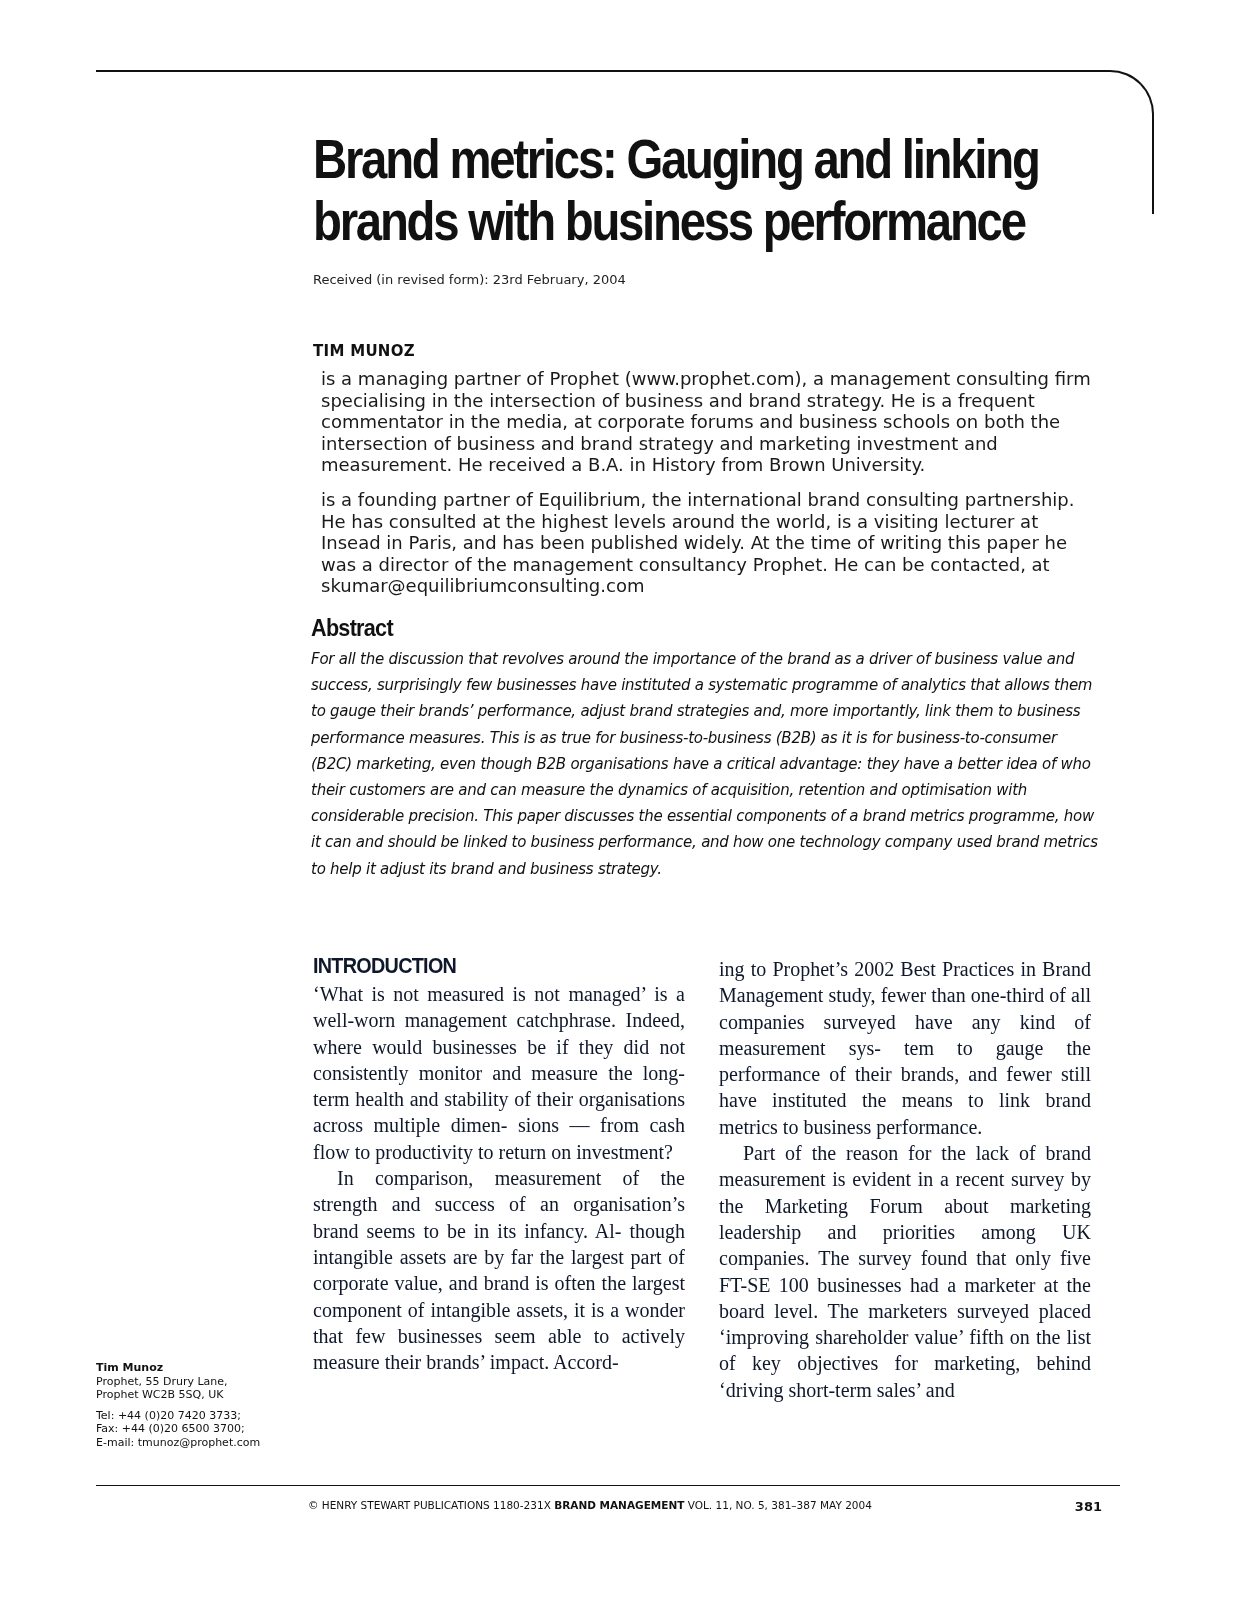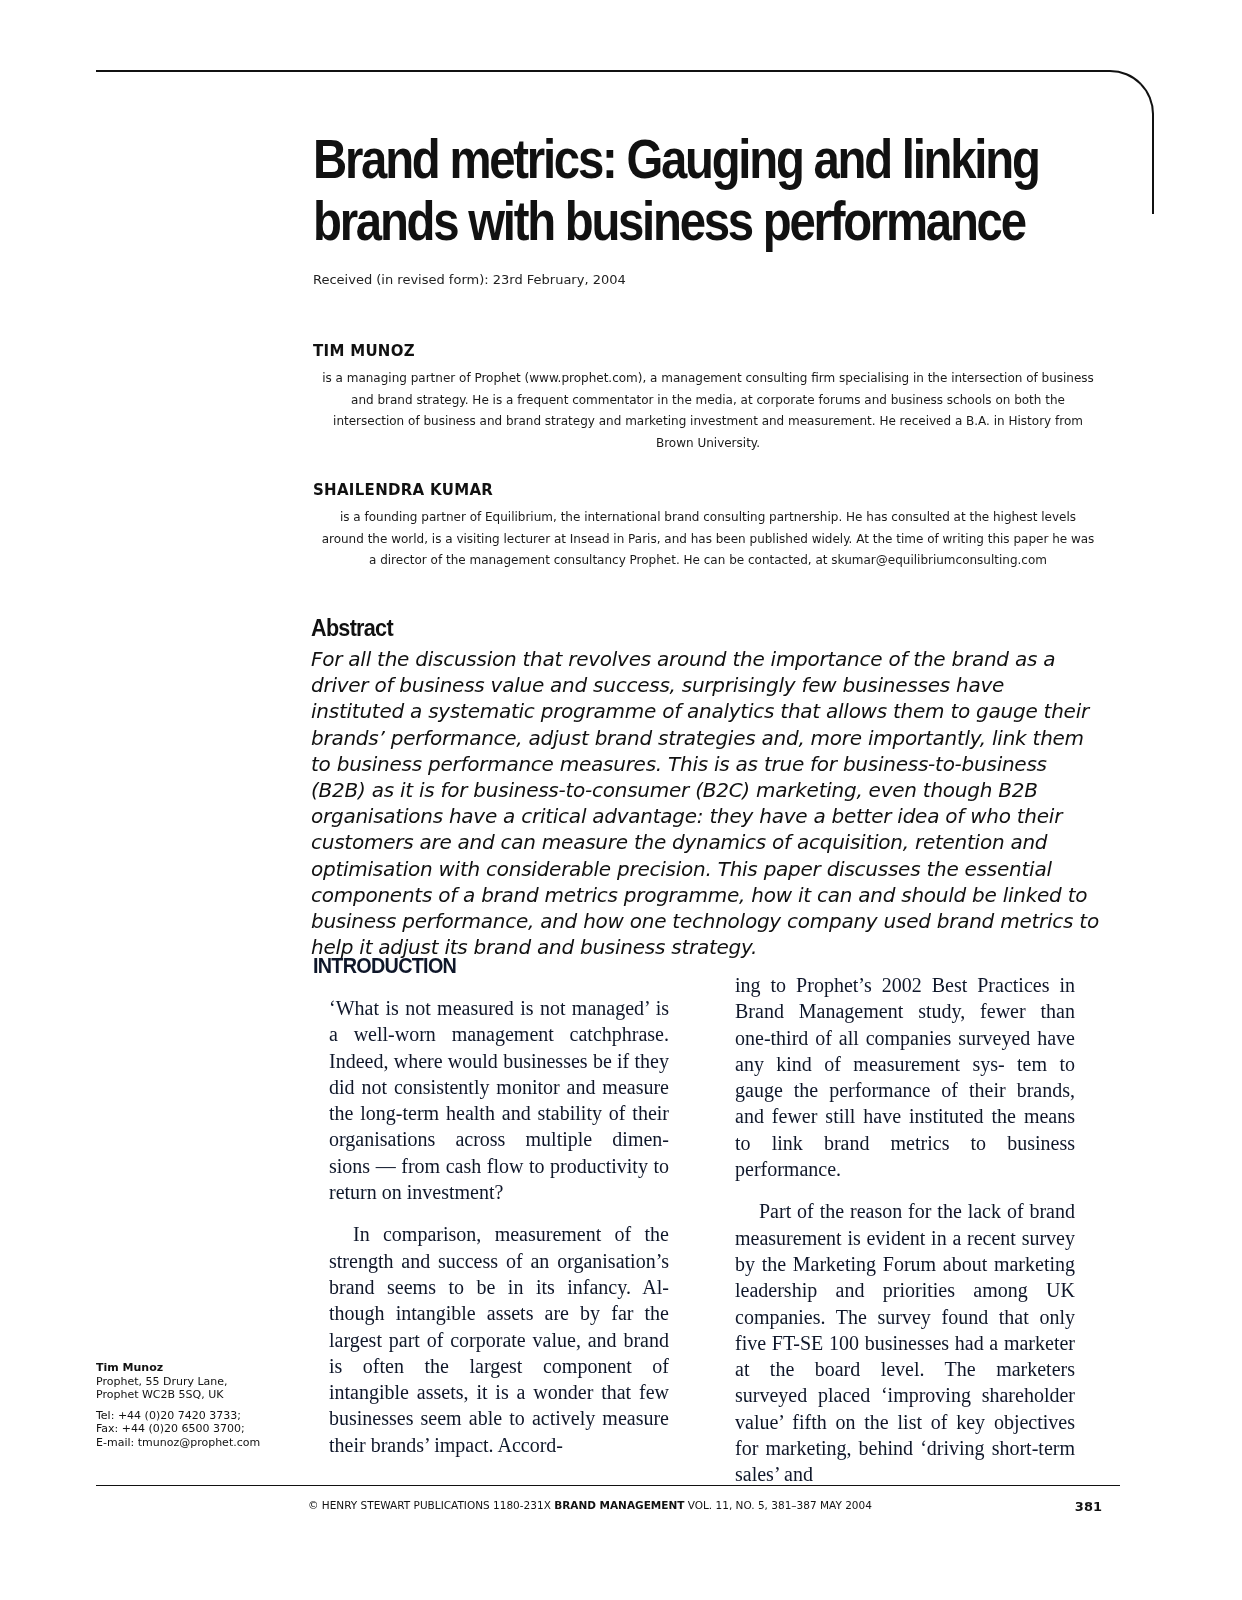--- a/index.html
+++ b/index.html
@@ -6,29 +6,29 @@
   body { width: 1242px; height: 1600px; position: relative; overflow: hidden; color: #111; }
   .frame-top { position: absolute; left: 96px; top: 70px; width: 1012px; height: 0; border-top: 2px solid #111; }
   .frame-corner { position: absolute; left: 1106px; top: 70px; width: 48px; height: 48px; border-top: 2px solid #111; border-right: 2px solid #111; border-top-right-radius: 44px; box-sizing: border-box; }
   .frame-right { position: absolute; left: 1152px; top: 116px; width: 0; height: 98px; border-left: 2px solid #111; }
   .title { position: absolute; left: 313px; top: 128px; width: 800px; margin: 0;
     font-family: "Liberation Sans", sans-serif; font-weight: 700; font-size: 55px; line-height: 62px;
     letter-spacing: -2.6px; transform: scaleX(0.86); transform-origin: left top; white-space: nowrap; }
   .received { position: absolute; left: 313px; top: 272px; font-family: "DejaVu Sans", sans-serif; font-size: 13px; color: #222; }
   .author { position: absolute; left: 313px; width: 790px; font-family: "DejaVu Sans", sans-serif; }
   .author-name { font-weight: 700; font-size: 15px; letter-spacing: 0.3px; margin: 0 0 7px 0; }
-  .author-bio { font-size: 12px; line-height: 21.5px; margin: 8px; color: #1a1a1a; text-align: center; }
+  .author-bio { font-size: 18px; line-height: 21.5px; margin: 8px; color: #1a1a1a; }
   .abstract { position: absolute; left: 311px; top: 614px; width: 790px; }
   .abstract-heading { margin: 0 0 4px 0; font-family: "Liberation Sans", sans-serif; font-weight: 700; font-size: 24px; letter-spacing: -0.8px; transform: scaleX(0.9); transform-origin: left top; }
-  .abstract-body { margin: 0; font-family: "DejaVu Sans", sans-serif; font-style: italic; font-size: 20px; line-height: 26.2px; letter-spacing: -0.25px; color: #111; }
+  .abstract-body { margin: 0; font-family: "DejaVu Sans", sans-serif; font-style: italic; font-size: 15px; line-height: 26.2px; letter-spacing: -0.25px; color: #111; }
   .col { position: absolute; top: 953px; width: 372px; font-family: "Liberation Serif", serif; font-size: 20px; line-height: 26.3px; text-align: justify; color: #0f172a; }
   .col-left { left: 313px; }
   .col-right { left: 719px; top: 956px; }
   .section-heading { margin: 0 0 2px 0; font-family: "Liberation Sans", sans-serif; font-weight: 700; font-size: 22px; letter-spacing: -0.8px; transform: scaleX(0.9); transform-origin: left top; line-height: 26px; }
-  .col p { margin: 16px; hyphens: auto; }
+  .col p { margin: 0; hyphens: auto; }
   .col p.indent { text-indent: 24px; }
   .affiliation { position: absolute; left: 96px; top: 1361px; width: 210px; font-family: "DejaVu Sans", sans-serif; font-size: 11px; line-height: 13.5px; color: #111; }
   .affiliation .aff-name { font-weight: 700; }
   .affiliation .gap { height: 7px; }
   .footer-rule { position: absolute; left: 96px; top: 1485px; width: 1024px; height: 0; border-top: 1.5px solid #111; }
   .footer { position: absolute; left: 96px; top: 1499px; width: 1024px; font-family: "DejaVu Sans", sans-serif; font-size: 10.5px; color: #111; }
   .footer-left { position: absolute; left: 212px; white-space: nowrap; }
   .footer-left b { font-weight: 700; }
   .page-number { position: absolute; right: 18px; font-weight: 700; font-size: 13px; }
 </style>
@@ -45,21 +45,20 @@
 </h1>
 
 <div class="received">Received (in revised form): 23rd February, 2004</div>
 
 <div class="author" style="top:342px;">
   <h3 class="author-name">TIM MUNOZ</h3>
   <p class="author-bio">is a managing partner of Prophet (www.prophet.com), a management consulting firm specialising in the intersection of business and brand strategy. He is a frequent commentator in the media, at corporate forums and business schools on both the intersection of business and brand strategy and marketing investment and measurement. He received a B.A. in History from Brown University.</p>
 </div>
 
 <div class="author" style="top:481px;">
-  <h3 class="author-name">SHAILENDRA KUMAR</h3>
   <p class="author-bio">is a founding partner of Equilibrium, the international brand consulting partnership. He has consulted at the highest levels around the world, is a visiting lecturer at Insead in Paris, and has been published widely. At the time of writing this paper he was a director of the management consultancy Prophet. He can be contacted, at skumar@equilibriumconsulting.com</p>
 </div>
 
 <div class="abstract">
   <h2 class="abstract-heading">Abstract</h2>
   <p class="abstract-body">For all the discussion that revolves around the importance of the brand as a driver of business value and success, surprisingly few businesses have instituted a systematic programme of analytics that allows them to gauge their brands’ performance, adjust brand strategies and, more importantly, link them to business performance measures. This is as true for business-to-business (B2B) as it is for business-to-consumer (B2C) marketing, even though B2B organisations have a critical advantage: they have a better idea of who their customers are and can measure the dynamics of acquisition, retention and optimisation with considerable precision. This paper discusses the essential components of a brand metrics programme, how it can and should be linked to business performance, and how one technology company used brand metrics to help it adjust its brand and business strategy.</p>
 </div>
 
 <div class="col col-left">
   <h2 class="section-heading">INTRODUCTION</h2>

